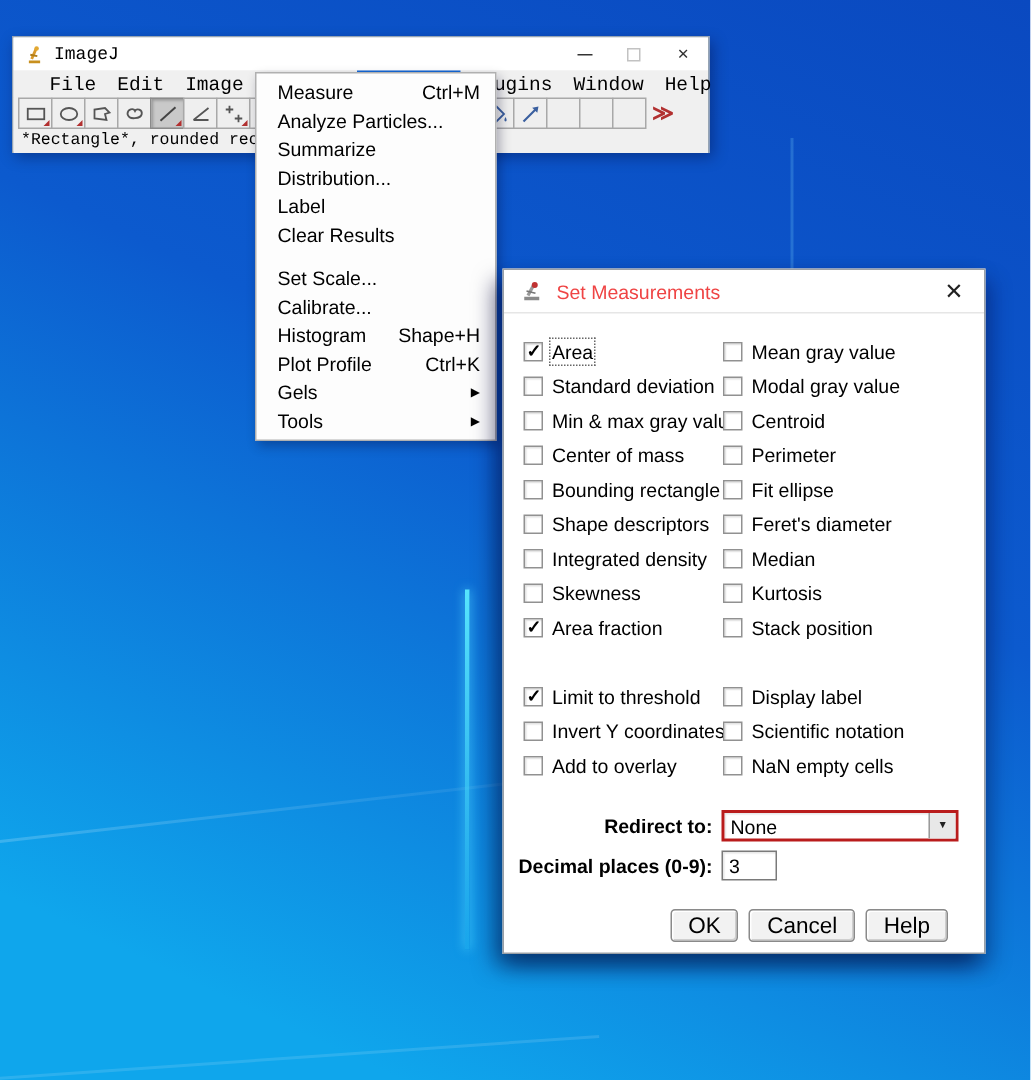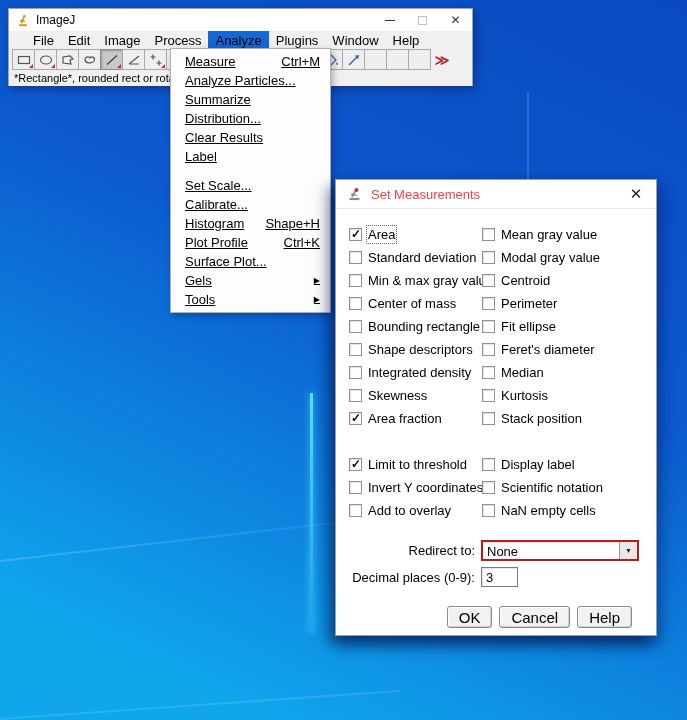--- a/index.html
+++ b/index.html
@@ -14,23 +14,23 @@
           background:linear-gradient(90deg, rgba(255,255,255,0.20), rgba(255,255,255,0.04));
           transform:rotate(-6.5deg); }
   .ray2 { left:-60px; top:706px; width:460px; height:2px;
           background:rgba(255,255,255,0.12); transform:rotate(-4deg); }
   .glow-line { left:310px; top:393px; width:3px; height:240px;
           background:linear-gradient(180deg, rgba(90,235,255,0.95), rgba(40,190,245,0.40));
           box-shadow:0 0 7px rgba(90,225,255,0.85); }
   .glow-line2 { left:527px; top:92px; width:2px; height:88px; background:rgba(130,225,255,0.22); }
 
   
-  .ij-window { position:absolute; left:8px; top:8px; width:465px; height:78px;
+  .ij-window { position:absolute; left:8px; top:24px; width:465px; height:78px;
     background:var(--chrome-bg); border:1px solid #96a4b4;
-    box-shadow:2px 3px 9px rgba(0,0,40,0.35); z-index:5; }
+    box-shadow:2px 3px 9px rgba(0,0,40,0.35); z-index:5;font-family:Liberation Mono, monospace; }
   .ij-titlebar { height:22px; background:var(--titlebar-bg); display:flex; align-items:center; }
   .ij-title-icon { width:16px; height:15px; margin:0 5px 0 6px; flex:0 0 auto; }
   .ij-title-text { font-size:12px; color:#000; }
   .ij-caption-btns { margin-left:auto; display:flex; height:100%; }
   .cap-btn { width:33px; height:100%; display:flex; align-items:center; justify-content:center; }
   .cap-min-glyph { width:10px; border-top:1px solid #333; display:block; }
   .cap-max-glyph { width:9px; height:9px; border:1px solid #c2c2c2; display:block; }
   .cap-close-glyph { font-size:12px; color:#333; line-height:1; }
 
   .ij-menubar { height:18px; background:var(--chrome-bg); display:flex; align-items:stretch;
@@ -47,21 +47,21 @@
     border-left:4px solid transparent; border-bottom:4px solid var(--accent-red); }
   .more-tools { width:24px; height:21px; display:flex; align-items:center; justify-content:center;
     color:var(--accent-red); font-size:14px; font-weight:bold; }
 
   .ij-statusbar { height:15px; font-size:11px; color:#000; padding-left:5px; line-height:15px;
     background:var(--chrome-bg); white-space:nowrap; overflow:hidden; }
 
   
   .menu { position:absolute; left:170px; top:48px; width:161px; background:#fdfdfd;
     border:1px solid #b0b0b0; box-shadow:2px 3px 7px rgba(0,0,40,0.30);
-    padding:3px 0; z-index:20; font-size:13px;text-decoration:underline; }
+    padding:3px 0; z-index:20; font-size:13px; }
   .mi { height:19px; display:flex; align-items:center; padding:0 10px 0 14px; color:#000; }
   .mi.hl { background:var(--menu-highlight); color:#fff; }
   .mi-label { flex:1 1 auto; white-space:nowrap; }
   .mi-shortcut { margin-left:12px; white-space:nowrap; }
   .mi-sub { font-size:8px; margin-left:10px; }
   .msep { height:10px; }
 
   
   .dlg { position:absolute; left:335px; top:179px; width:322px; height:457px; background:#fff;
     border:1px solid #9aa0a6; box-shadow:-6px 8px 14px rgba(0,5,55,0.55), 4px 8px 14px rgba(0,5,55,0.30);
@@ -83,21 +83,21 @@
     box-shadow:inset 1px 1px 1px rgba(0,0,0,0.12); position:relative; }
   .cb-mark { display:none; position:absolute; left:1px; top:-2px; font-size:12px; font-weight:bold;
     color:#000; line-height:1.2; }
   .cb-box.checked .cb-mark { display:block; }
   .cb-label { white-space:nowrap; }
   .cb-label.focused { outline:1px dotted #666; outline-offset:1px; }
 
   .field-row { position:absolute; left:0; width:100%; display:flex; align-items:center; }
   .row-redirect { top:331px; height:21px; }
   .row-decimal { top:358px; height:20px; }
-  .field-label { width:143px; text-align:right; padding-right:4px; white-space:nowrap; }
+  .field-label { width:143px; text-align:right; padding-right:4px; white-space:nowrap;font-weight:bold; }
   .combo { margin-left:2px; width:158px; height:21px; border:2px solid #b91c1c; background:#fff;
     display:flex; box-shadow:inset 1px 1px 1px rgba(0,0,0,0.10); }
   .combo-value { flex:1; padding:2px 4px; font-size:13px; overflow:hidden; white-space:nowrap; }
   .combo-btn { width:18px; background:#e8e8e8; border-left:1px solid #9a9a9a;
     display:flex; align-items:center; justify-content:center; font-size:7px; color:#222; }
   .txt-field { margin-left:2px; width:37px; height:20px; border:1px solid #7a7a7a; background:#fff;
     font-size:13px; padding:1px 4px; font-family:"Liberation Sans", sans-serif;
     box-shadow:inset 1px 1px 1px rgba(0,0,0,0.10); }
 
   .btn-row { position:absolute; top:397px; right:24px; display:flex; gap:7px; }
@@ -227,42 +227,39 @@
     <div class="mi">
       <span class="mi-label">Analyze Particles...</span>
     </div>
     <div class="mi">
       <span class="mi-label">Summarize</span>
     </div>
     <div class="mi">
       <span class="mi-label">Distribution...</span>
     </div>
     <div class="mi">
+      <span class="mi-label">Label</span>
+    </div>
+    <div class="mi">
       <span class="mi-label">Clear Results</span>
-    </div>
-    <div class="mi">
-      <span class="mi-label">Label</span>
     </div>
     <div class="msep"></div>
     <div class="mi">
       <span class="mi-label">Set Scale...</span>
     </div>
     <div class="mi">
       <span class="mi-label">Calibrate...</span>
     </div>
     <div class="mi">
       <span class="mi-label">Histogram</span>
       <span class="mi-shortcut">Shape+H</span>
     </div>
     <div class="mi">
       <span class="mi-label">Plot Profile</span>
       <span class="mi-shortcut">Ctrl+K</span>
-    </div>
-    <div class="mi">
-      <span class="mi-label">Surface Plot...</span>
     </div>
     <div class="mi">
       <span class="mi-label">Gels</span>
       <span class="mi-sub">▶</span>
     </div>
     <div class="mi">
       <span class="mi-label">Tools</span>
       <span class="mi-sub">▶</span>
     </div>
   </div>

